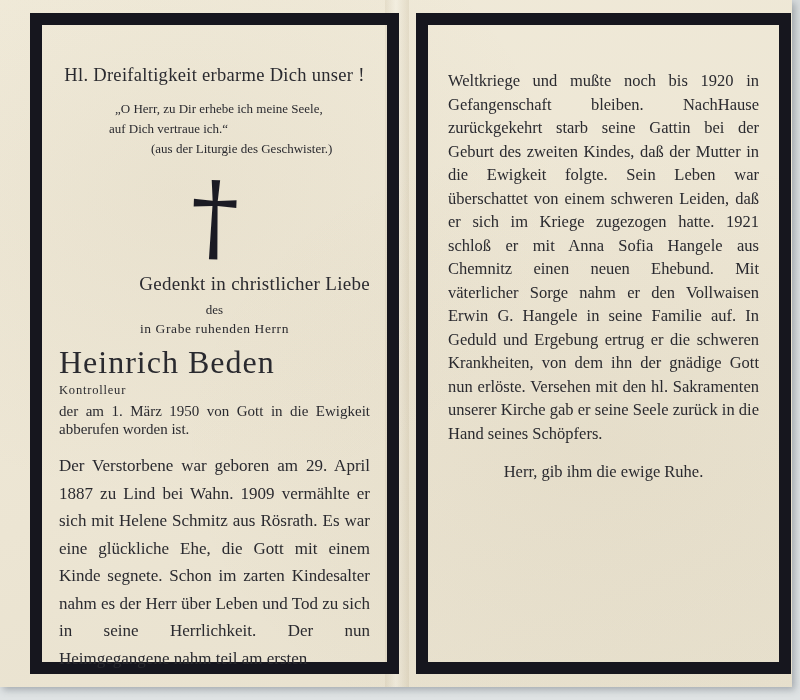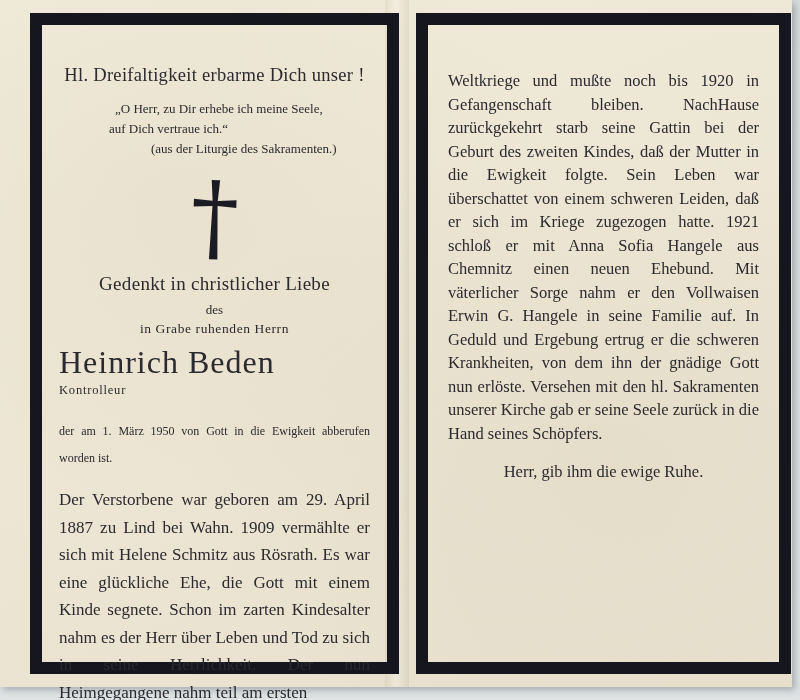--- a/index.html
+++ b/index.html
@@ -49,32 +49,32 @@
   .quote-src{margin-left:92px;white-space:nowrap;}
 
   .cross{
     margin-top:14px;
     text-align:center;
     font-family:"DejaVu Serif",serif;
     font-size:96px;line-height:88px;height:92px;
     color:#1b1b24;
     transform:rotate(2deg);
   }
-  .memorial-1{margin-top:8px;text-align:center;font-size:19px;letter-spacing:0.3px;}
+  .memorial-1{margin-top:8px;text-align:right;font-size:19px;letter-spacing:0.3px;}
   .memorial-2{margin-top:7px;text-align:center;font-size:13px;}
   .memorial-3{margin-top:3px;text-align:center;font-size:13.5px;letter-spacing:0.6px;}
   .name{
     margin-top:7px;text-align:left;
     font-size:32px;letter-spacing:1px;white-space:nowrap;
   }
   .role{margin-top:2px;font-size:12.5px;letter-spacing:0.8px;}
   p{margin:0;}
   .death-line{
-    margin-top:20px;
-    font-size:12px;line-height:27px;
+    margin-top:4px;
+    font-size:15px;line-height:18px;
     text-align:justify;
   }
   .bio{
     margin-top:14px;
     font-size:17px;line-height:27.5px;
     text-align:justify;
   }
 
   .para1{
     margin-top:44px;
@@ -103,21 +103,21 @@
   <div class="card">
     <div class="fold"></div>
 
     <div class="panel panel-left">
       <div class="inner">
         <div class="invocation">Hl. Dreifaltigkeit erbarme Dich unser !</div>
 
         <div class="quote">
           <div class="quote-l1">„O Herr, zu Dir erhebe ich meine Seele,</div>
           <div class="quote-l2">auf Dich vertraue ich.“</div>
-          <div class="quote-src">(aus der Liturgie des Sakramenten.)</div>
+          <div class="quote-src">(aus der Liturgie des Geschwister.)</div>
         </div>
 
         <div class="cross">†</div>
 
         <div class="memorial-1">Gedenkt in christlicher Liebe</div>
         <div class="memorial-2">des</div>
         <div class="memorial-3">in Grabe ruhenden Herrn</div>
 
         <div class="name">Heinrich Beden</div>
         <div class="role">Kontrolleur</div>

